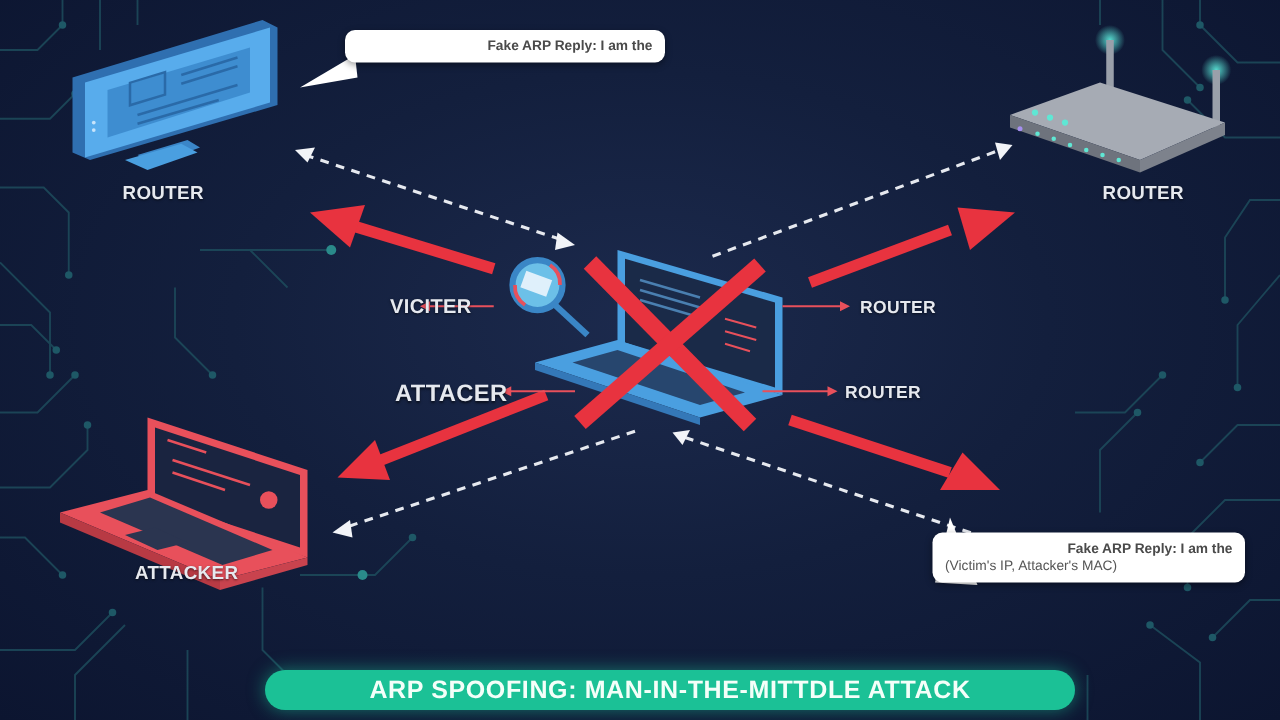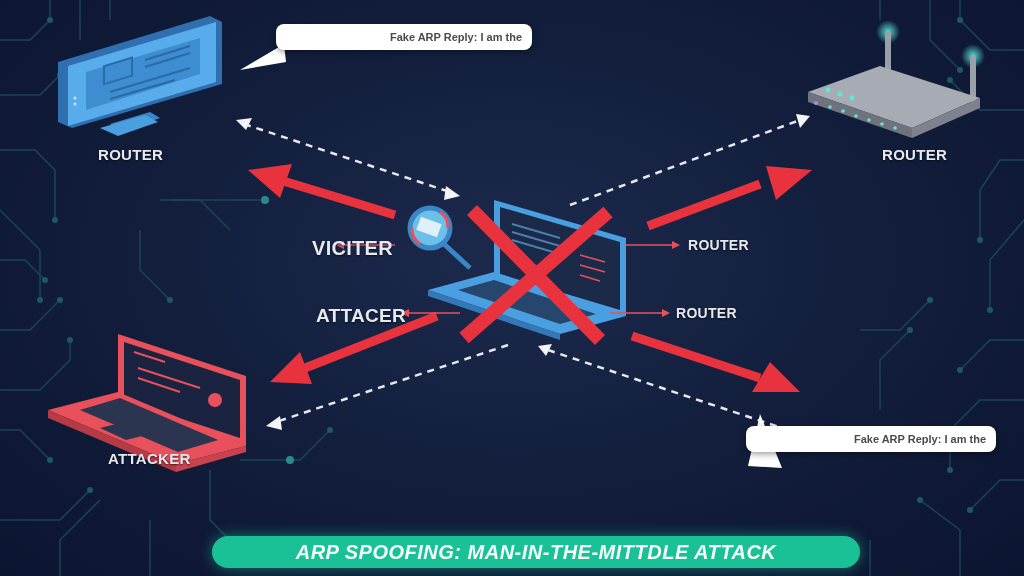--- a/index.html
+++ b/index.html
@@ -3,21 +3,21 @@
 <meta charset="utf-8">
 <style>
   html,body{margin:0;padding:0;}
   body{width:1024px;height:576px;overflow:hidden;background:#101a33;font-family:"Liberation Sans",sans-serif;position:relative;}
   .canvas{position:absolute;left:0;top:0;width:1024px;height:576px;background:radial-gradient(ellipse at 50% 45%,#1c2a4d 0%,#131f3d 45%,#0c1530 100%);}
   svg.layer{position:absolute;left:0;top:0;}
   .label{position:absolute;color:#e6e9ef;font-weight:bold;font-size:15px;letter-spacing:0.3px;text-shadow:0 1px 2px rgba(0,0,0,0.6);}
   .bubble{position:absolute;background:#ffffff;border-radius:8px;padding:6px 10px;color:#555;font-size:11px;line-height:14px;box-shadow:0 2px 6px rgba(0,0,0,0.4);}
   .bubble b{color:#444;}
   .bubble .l1{font-weight:bold;color:#4a4a4a;text-align:right;}
-  .title-pill{position:absolute;left:212px;top:536px;width:648px;height:32px;border-radius:16px;background:#1bc196;box-shadow:0 0 14px rgba(27,193,150,0.55);display:flex;align-items:center;justify-content:center;color:#f4fff9;font-weight:bold;font-size:20px;letter-spacing:0.5px;font-style:italic;}
+  .title-pill{position:absolute;left:212px;top:536px;width:648px;height:32px;border-radius:16px;background:#1bc196;box-shadow:0 0 14px rgba(27,193,150,0.55);display:flex;align-items:center;justify-content:center;color:#f4fff9;font-weight:bold;font-size:20px;letter-spacing:0.5px;}
 </style>
 </head>
 <body>
 
 <div class="canvas">
 
   <svg class="layer" width="1024" height="576">
     <g stroke="#1e4f5e" stroke-width="1.5" fill="none" opacity="0.8">
       <path d="M0 40 H30 L50 20 V0"></path>
         <path d="M0 95 H40 L60 75"></path>
@@ -209,31 +209,32 @@
       <line x1="610" y1="313" x2="666" y2="313"></line>
     </g>
     <g fill="#e8505b">
       <polygon points="336,245 344,241 344,249"></polygon>
       <polygon points="680,245 672,241 672,249"></polygon>
       <polygon points="401,313 409,309 409,317"></polygon>
       <polygon points="670,313 662,309 662,317"></polygon>
     </g>
   </svg>
 
-  <div class="label" style="left:312px;top:237px;font-size:20px;">VICITER</div>
+  <div class="label" style="left:312px;top:237px;font-size:16px;">VICITER</div>
   <div class="label" style="left:688px;top:237px;font-size:14px;">ROUTER</div>
   <div class="label" style="left:316px;top:305px;font-size:19px;">ATTACER</div>
   <div class="label" style="left:676px;top:305px;font-size:14px;">ROUTER</div>
 
   <svg class="layer" width="1024" height="576">
     <polygon points="240,70 284,44 286,62" fill="#ffffff"></polygon>
     <polygon points="838,426 850,374 872,428" fill="#ffffff" transform="translate(-90,40)"></polygon>
   </svg>
   <div class="bubble" style="left:276px;top:24px;width:236px;">
     <div class="l1">Fake ARP Reply: I am the</div>
   </div>
 
   <div class="bubble" style="left:746px;top:426px;width:230px;">
     <div class="l1">Fake ARP Reply: I am the</div>
+    <div>(Victim's IP, Attacker's MAC)</div>
   </div>
 
   <div class="title-pill">ARP SPOOFING: MAN-IN-THE-MITTDLE ATTACK</div>
 </div>
 
 </body></html>

